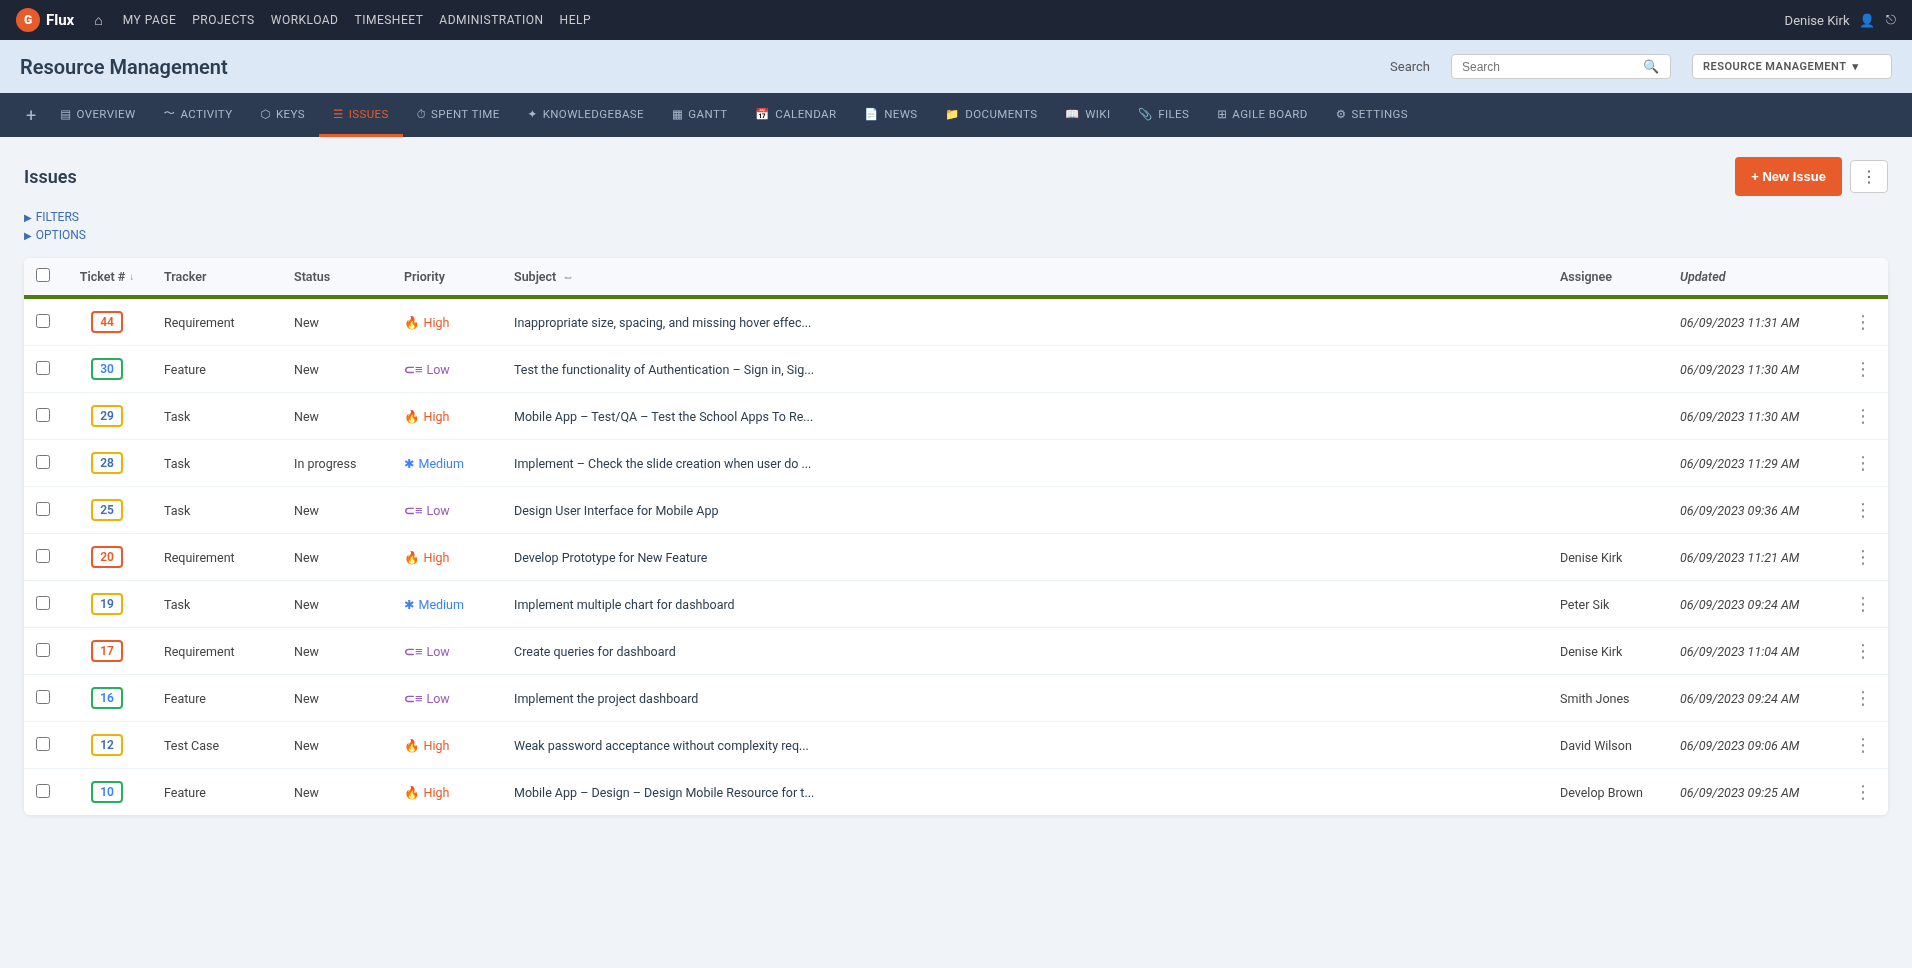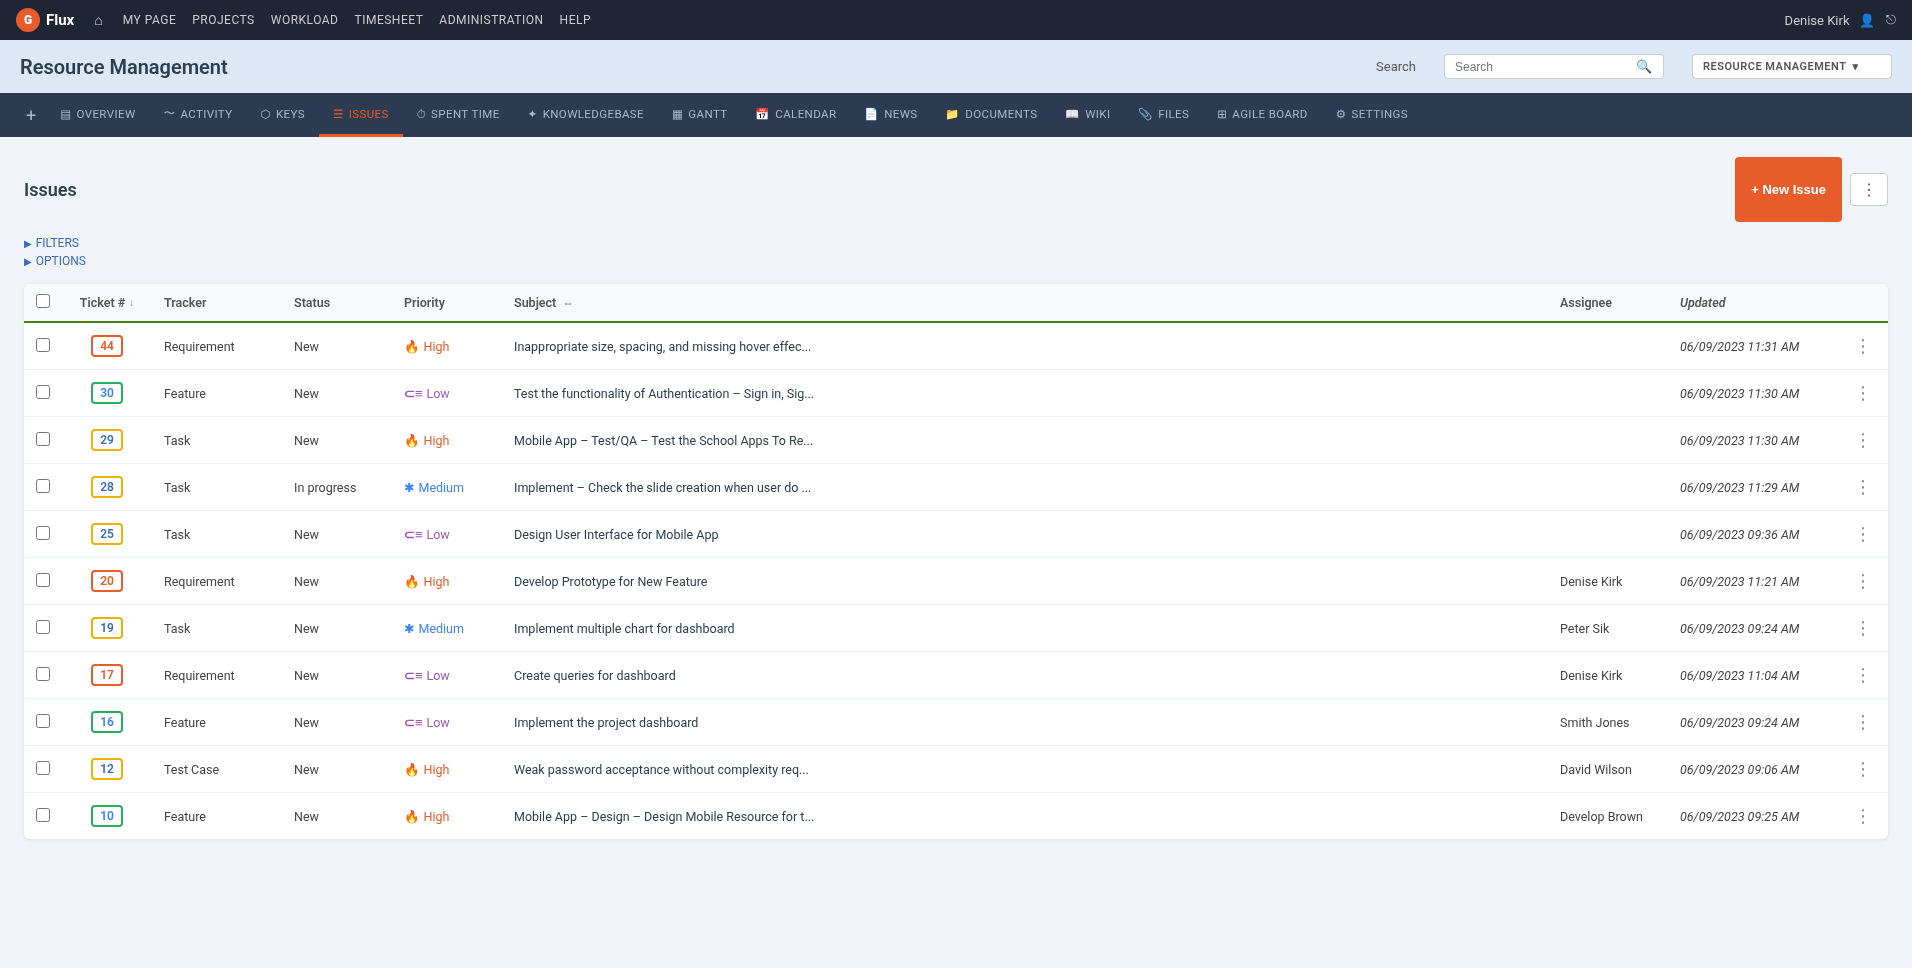--- a/index.html
+++ b/index.html
@@ -25,21 +25,21 @@
 
     
     .header-bar {
       background: #dce8f5;
       padding: 14px 20px;
       display: flex;
       align-items: center;
       justify-content: space-between;
     }
     .project-title { font-size: 20px; font-weight: 600; color: #2c3e50; }
-    .header-right { display: flex; align-items: center; gap: 28px; justify-content: center; }
+    .header-right { display: flex; align-items: center; gap: 21px; justify-content: center; }
     .search-bar {
       display: flex;
       align-items: center;
       background: #fff;
       border: 1px solid #ccc;
       border-radius: 4px;
       padding: 4px 10px;
       width: 220px;
     }
     .search-bar input { border: none; outline: none; font-size: 12px; width: 100%; background: transparent; }
@@ -101,21 +101,21 @@
       justify-content: space-between;
       margin-bottom: 14px;
     }
     .issues-title { font-size: 18px; font-weight: 600; color: #2c3e50; }
     .issues-actions { display: flex; gap: 8px; align-items: center; }
     .btn-new-issue {
       background: #e85c2b;
       color: #fff;
       border: none;
       border-radius: 4px;
-      padding: 25px 16px;
+      padding: 12px 16px;
       font-size: 13px;
       cursor: pointer;
       font-weight: 600;
       display: flex;
       align-items: center;
       gap: 4px;
     }
     .btn-menu {
       background: #fff;
       border: 1px solid #ccc;
@@ -136,21 +136,21 @@
       align-items: center;
       gap: 4px;
       margin-bottom: 4px;
     }
     .filter-toggle .arrow { font-size: 10px; }
 
     
     .issues-table { width: 100%; border-collapse: collapse; background: #fff; border-radius: 6px; overflow: hidden; box-shadow: 0 1px 4px rgba(0,0,0,0.08); margin-top: 16px; }
     .issues-table th {
       background: #f7f9fc;
-      border-bottom: 2px solid #4d7c0f;
+      border-bottom: 4px solid #4d7c0f;
       padding: 10px 12px;
       text-align: left;
       font-size: 12.5px;
       font-weight: 600;
       color: #555;
       white-space: nowrap;
     }
     .issues-table td {
       padding: 10px 12px;
       border-bottom: 1px solid #edf2f7;

